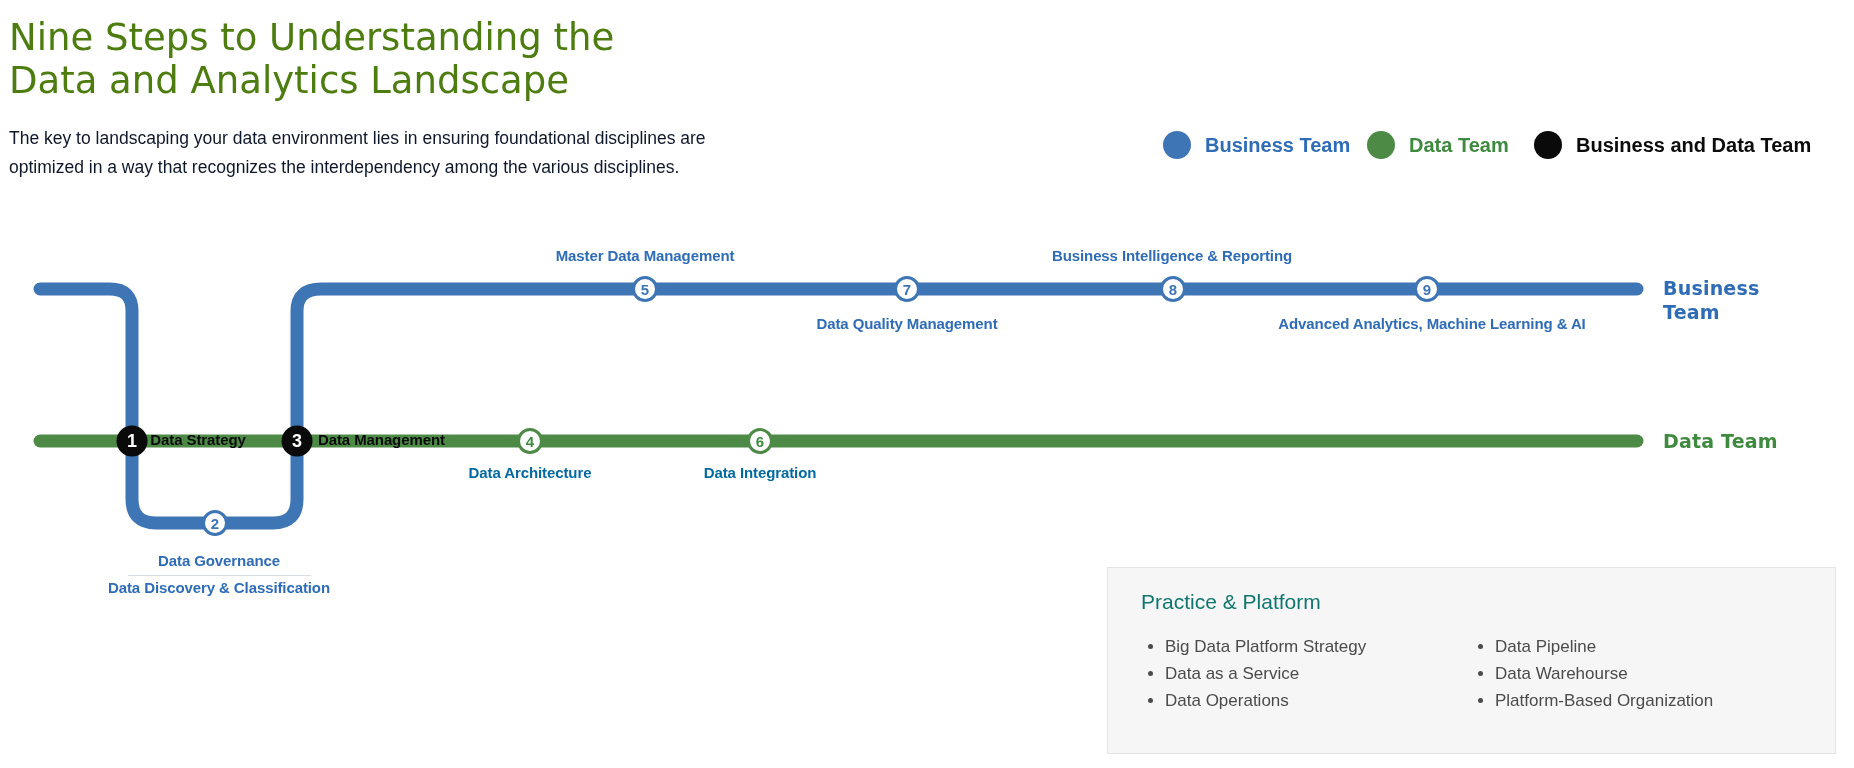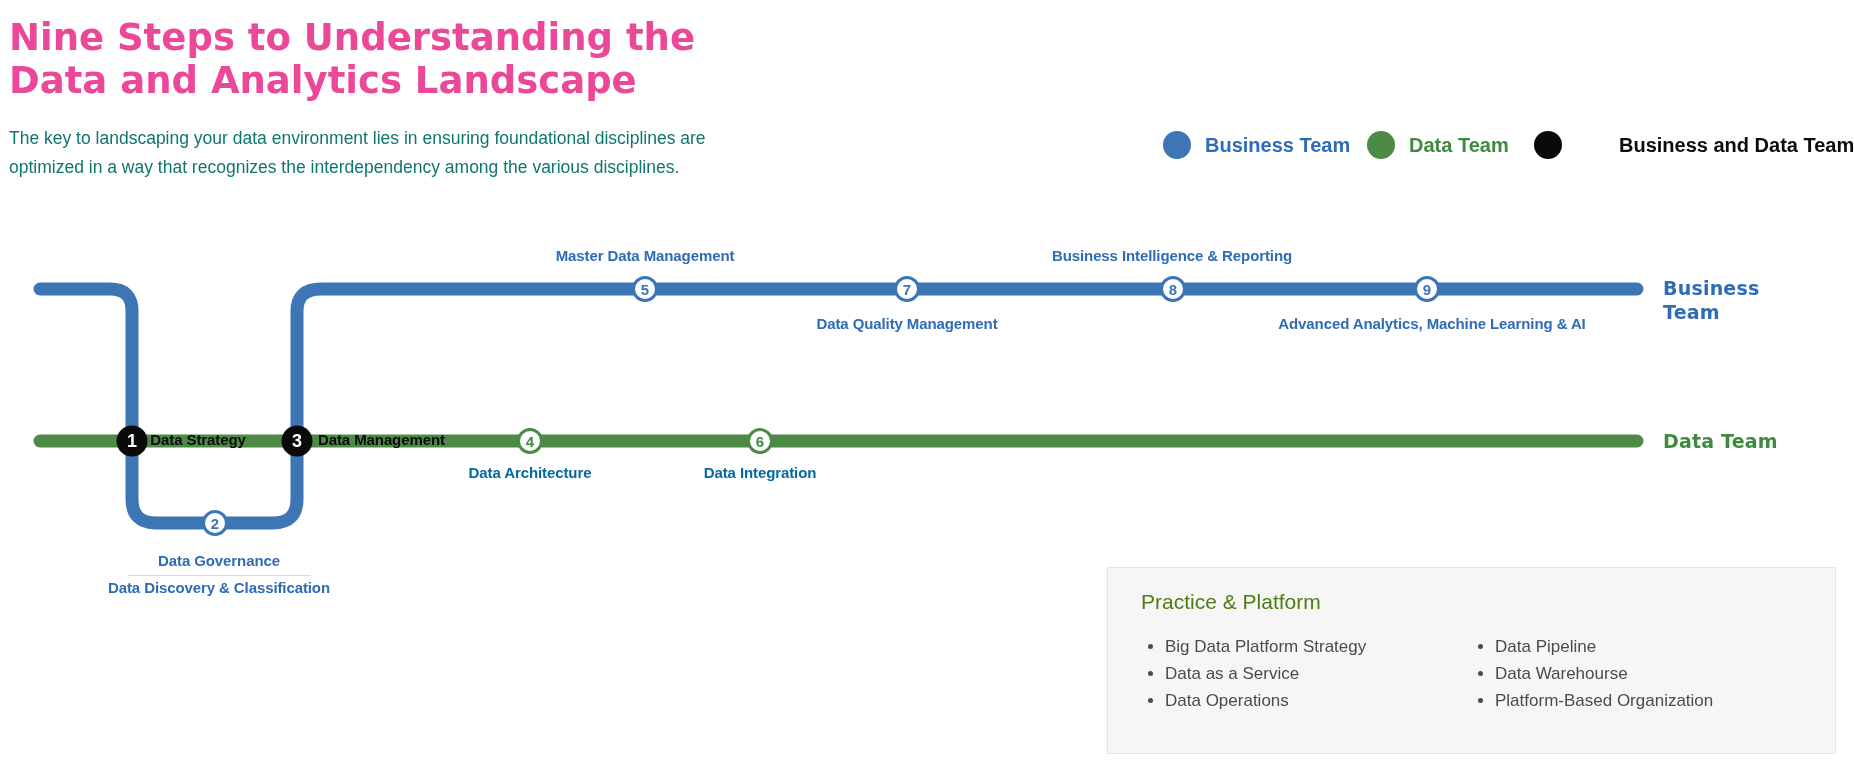--- a/index.html
+++ b/index.html
@@ -1,22 +1,22 @@
 <!DOCTYPE html>
 <html><head>
 <meta charset="utf-8">
 <style>
   html,body{margin:0;padding:0;background:#ffffff;}
   body{font-family:"Liberation Sans",sans-serif;}
   #page{position:relative;width:1854px;height:768px;background:#ffffff;overflow:hidden;}
 
   
   .title{position:absolute;left:9px;top:16px;font-family:"DejaVu Sans",sans-serif;
-         font-weight:bold;font-size:37px;line-height:43px;color:#ec4899;letter-spacing:0px;}
-  .subtitle{position:absolute;left:9px;top:124px;font-size:17.5px;line-height:29px;color:#0f766e;}
+         font-weight:normal;font-size:37px;line-height:43px;color:#4d7c0f;letter-spacing:0px;}
+  .subtitle{position:absolute;left:9px;top:124px;font-size:17.5px;line-height:29px;color:#0f172a;}
 
   
   .legend-item{position:absolute;top:131px;display:flex;align-items:center;height:28px;}
   .legend-dot{width:28px;height:28px;border-radius:50%;flex:0 0 auto;}
   .legend-label{margin-left:14px;font-size:20px;font-weight:bold;white-space:nowrap;}
   .legend-label.blue{color:#2e6cb6;}
   .legend-label.green{color:#3e8a3e;}
   .legend-label.black{color:#0c0c0c;}
 
   
@@ -40,21 +40,21 @@
 
   
   .line-name{position:absolute;left:1663px;font-family:"DejaVu Sans",sans-serif;
              font-weight:bold;font-size:19px;line-height:24px;letter-spacing:0.2px;z-index:2;}
   .line-name.blue{color:#2e6cb6;}
   .line-name.green{color:#3f8a3f;}
 
   
   .panel{position:absolute;left:1107px;top:567px;width:729px;height:187px;
          background:#f6f6f6;border:1px solid #e4e4e4;box-sizing:border-box;z-index:2;}
-  .panel-heading{position:absolute;left:33px;top:22px;font-size:21px;color:#4d7c0f;}
+  .panel-heading{position:absolute;left:33px;top:22px;font-size:21px;color:#0f766e;}
   .panel ul{position:absolute;top:69px;list-style:disc;margin:0;padding-left:17px;}
   .panel ul.col1{left:40px;}
   .panel ul.col2{left:370px;}
   .panel li{font-size:17px;line-height:20px;color:#4b4b4b;margin-bottom:7px;white-space:nowrap;}
 </style>
 </head>
 <body>
 
 <div id="page">
 
@@ -68,21 +68,21 @@
   </div>
 
   <div class="legend-item" style="left:1163px;">
     <span class="legend-dot" style="background-color: rgb(62, 117, 181);"></span>
     <span class="legend-label blue">Business Team</span>
   </div>
   <div class="legend-item" style="left:1367px;">
     <span class="legend-dot" style="background-color: rgb(76, 138, 70);"></span>
     <span class="legend-label green">Data Team</span>
   </div>
-  <div class="legend-item" style="left:1534px;gap:43px;">
+  <div class="legend-item" style="left:1534px;">
     <span class="legend-dot" style="background-color: rgb(10, 10, 10);"></span>
     <span class="legend-label black">Business and Data Team</span>
   </div>
 
   <svg id="metro-svg" width="1854" height="768" viewBox="0 0 1854 768">
     <path d="M 40 289 H 110 Q 132 289 132 311 V 499 Q 132 523 156 523 H 273 Q 297 523 297 499 V 311 Q 297 289 321 289 H 1637" fill="none" stroke-width="13" stroke-linecap="round" stroke="#3e75b5"></path>
     <path d="M 40 441 H 1637" fill="none" stroke-width="13" stroke-linecap="round" stroke="#4c8a46"></path>
   </svg>
 
   <div class="station both" style="left:132px;top:441px;">

